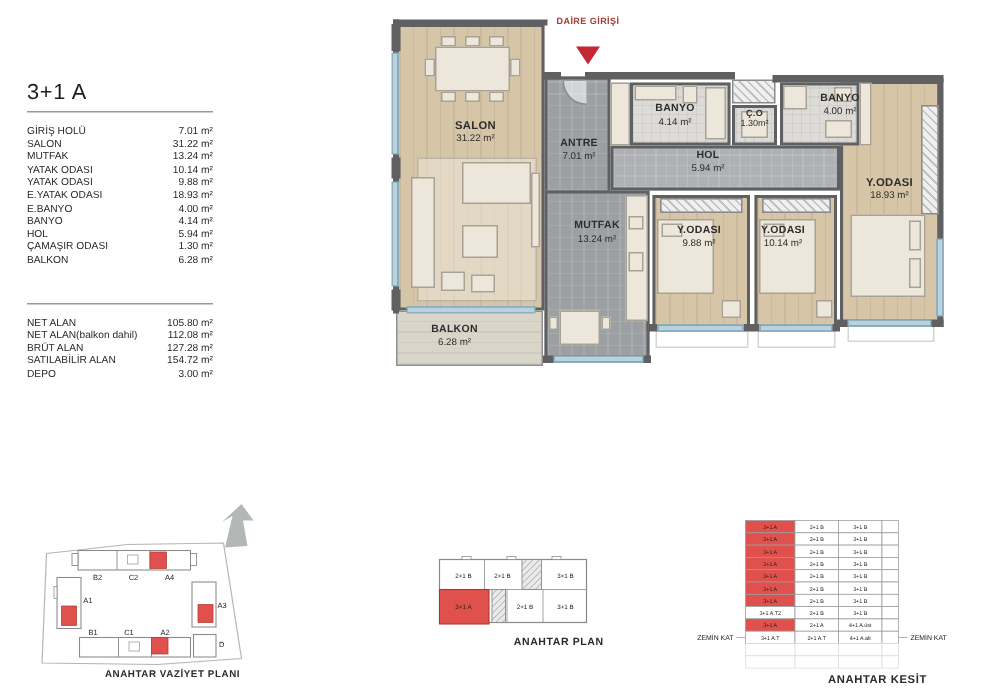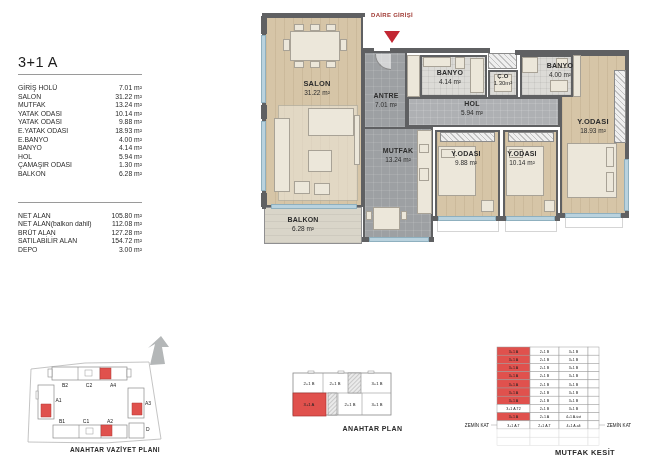--- a/index.html
+++ b/index.html
@@ -433,15 +433,15 @@
       <rect x="158" y="76.8" width="11" height="8.2" fill="#ffffff" stroke="#9a9a9a" stroke-width="0.5"></rect>
       <rect x="67" y="85" width="33" height="8.2" fill="#ffffff" stroke="#dcdcdc" stroke-width="0.5"></rect>
       <rect x="100" y="85" width="29" height="8.2" fill="#ffffff" stroke="#dcdcdc" stroke-width="0.5"></rect>
       <rect x="129" y="85" width="29" height="8.2" fill="#ffffff" stroke="#dcdcdc" stroke-width="0.5"></rect>
       <rect x="158" y="85" width="11" height="8.2" fill="#ffffff" stroke="#dcdcdc" stroke-width="0.5"></rect>
       <rect x="67" y="93.2" width="33" height="8.2" fill="#ffffff" stroke="#dcdcdc" stroke-width="0.5"></rect>
       <rect x="100" y="93.2" width="29" height="8.2" fill="#ffffff" stroke="#dcdcdc" stroke-width="0.5"></rect>
       <rect x="129" y="93.2" width="29" height="8.2" fill="#ffffff" stroke="#dcdcdc" stroke-width="0.5"></rect>
       <rect x="158" y="93.2" width="11" height="8.2" fill="#ffffff" stroke="#dcdcdc" stroke-width="0.5"></rect>
     </svg>
-  <div class="diagram-title" style="left:520px;top:448px;width:130px;font-size:7.5px;">MUTFAK KESİT</div>
+  <div class="diagram-title" style="left:520px;top:448px;width:130px;font-size:7.5px;">ANAHTAR KESİT</div>
 
 </div>
 
 </body></html>

